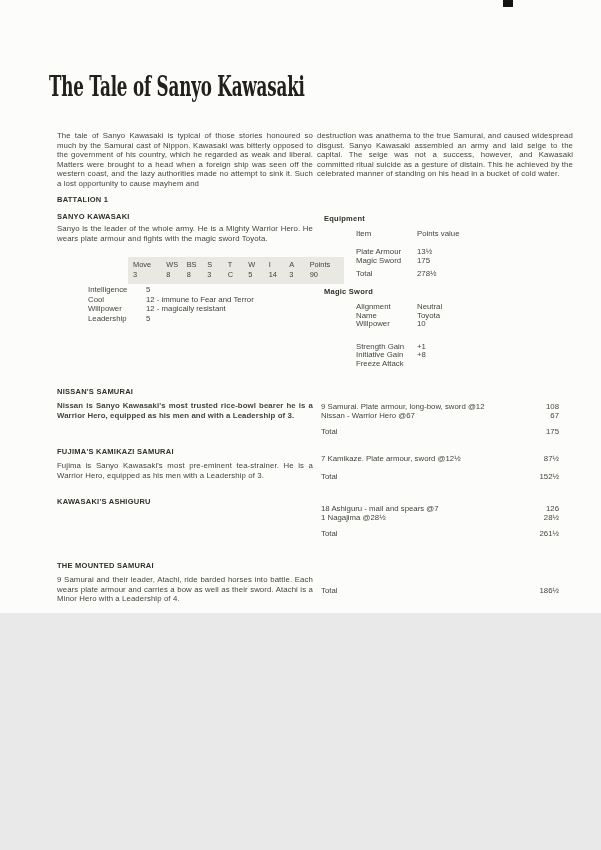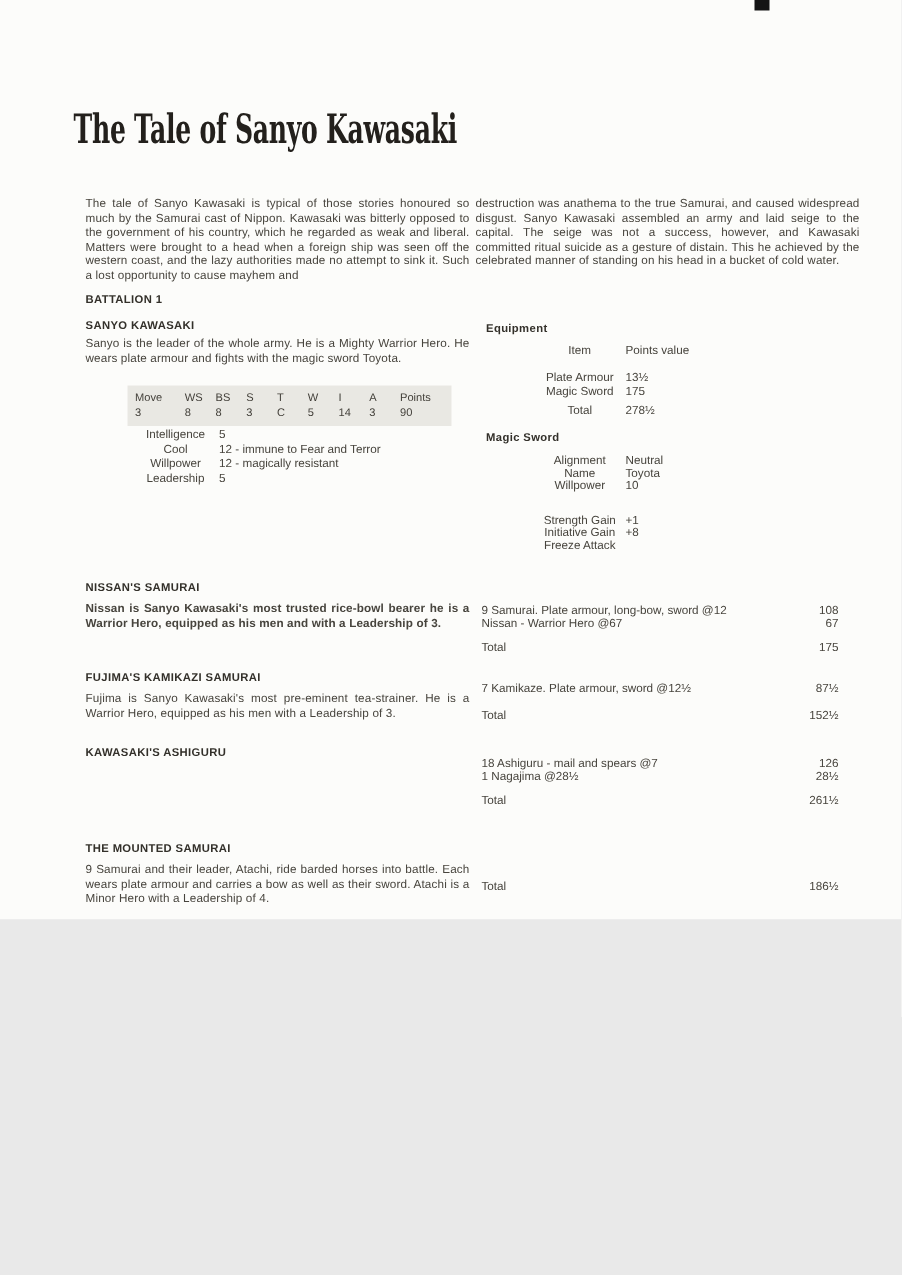--- a/index.html
+++ b/index.html
@@ -27,35 +27,35 @@
     font-size:7.8px;line-height:9.5px;letter-spacing:0.1px;
     text-align:justify;margin:0;color:#47443d;
   }
   .sec-head{
     font-size:7.5px;font-weight:bold;letter-spacing:0.25px;color:#33302a;
     white-space:nowrap;
   }
   
   .stats{
     background:#e9e8e3;padding:3px 5px 4px 5px;width:206px;
-    font-size:7.4px;line-height:10px;color:#413e38;
+    font-size:7.4px;line-height:10px;color:#413e38;margin-left:43px;
   }
   .stats-row{display:flex;white-space:nowrap;}
   .stats-row span{display:inline-block;}
   .stats-row span:nth-child(1){width:34px;}
   .stats-row span:nth-child(2),
   .stats-row span:nth-child(3),
   .stats-row span:nth-child(4),
   .stats-row span:nth-child(5),
   .stats-row span:nth-child(6),
   .stats-row span:nth-child(7),
   .stats-row span:nth-child(8){width:21px;}
   .stats-row span:nth-child(9){width:30px;}
   
-  .kv{display:flex;font-size:7.8px;line-height:9.5px;white-space:nowrap;color:#47443d;text-align:center;}
+  .kv{display:flex;font-size:7.8px;line-height:9.5px;white-space:nowrap;color:#47443d;}
   .kv .k{display:inline-block;}
   .attr .k{width:58px;}
   .eq .kv{line-height:8.5px;}
   .eq .k{width:61px;}
   .gap-sm{margin-top:9.5px;}
   .gap-xs{margin-top:5px;}
   .gap-md{margin-top:14px;}
   
   .pts-block{width:238px;font-size:7.8px;line-height:9px;color:#47443d;}
   .pts-row{display:flex;white-space:nowrap;}

